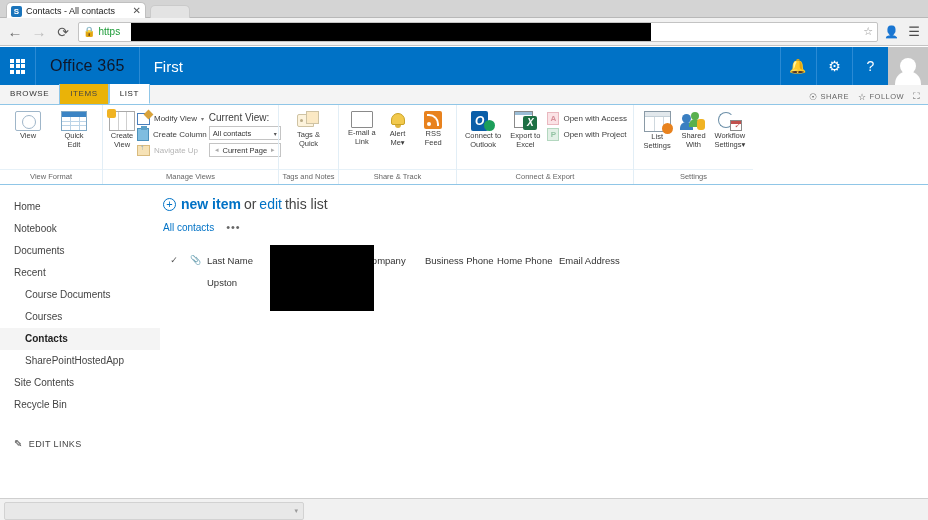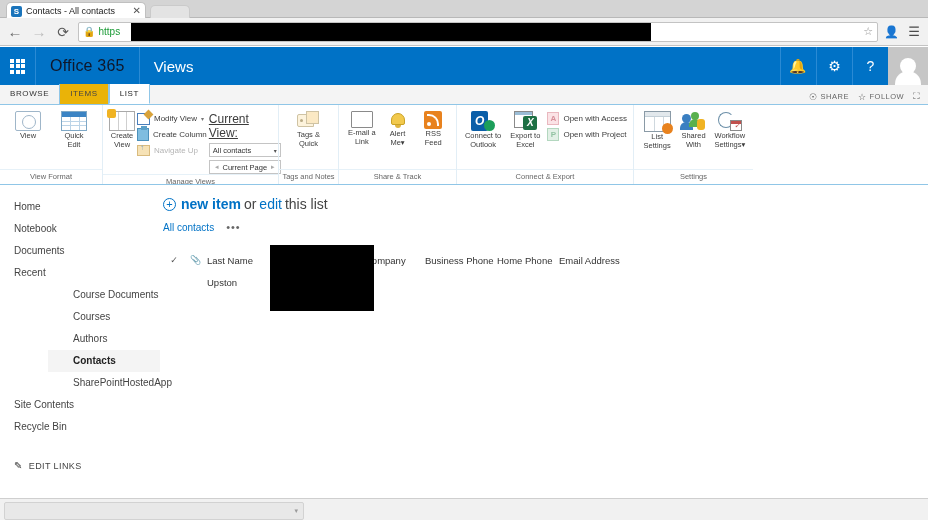--- a/index.html
+++ b/index.html
@@ -137,21 +137,21 @@
   .bigbtn .lbl { font-size:7.5px; color:#3c3c3c; text-align:center; line-height:8.5px; }
   .bigbtn.w54 { width:54px; }
 
   .smallcol { display:flex; flex-direction:column; gap:1px; padding-top:2px; }
   .smallbtn { display:flex; align-items:center; gap:4px; cursor:pointer; height:15px; }
   .smallbtn .lbl { font-size:8px; color:#3c3c3c; white-space:nowrap; }
   .smallbtn.dim .lbl { color:#b5b5b5; }
   .smallbtn .arr { font-size:6px; color:#777; }
 
   .curview { display:flex; flex-direction:column; padding-top:3px; gap:3px; }
-  .curview-ttl { font-size:12px; color:#3c3c3c;text-decoration:underline; }
+  .curview-ttl { font-size:10px; color:#3c3c3c; }
   .cv-select {
     width:72px; height:14px; border:1px solid #c4c4c4; background:#fff;
     display:flex; align-items:center; padding:0 3px; font-size:7.5px; color:#333;
   }
   .cv-select .cvcaret { margin-left:auto; font-size:6px; color:#555; }
   .cv-pager {
     width:72px; height:14px; border:1px solid #c4c4c4; background:#fff;
     display:flex; align-items:center; justify-content:center; gap:4px;
     font-size:7.5px; color:#333;
   }
@@ -243,21 +243,21 @@
   .ic-workflow .cal .ct { position:absolute; left:0; right:0; top:0; height:3px; background:#c0504d; }
   .ic-workflow .chk { position:absolute; right:1px; bottom:0; color:#c0504d; font-size:8px; line-height:10px; }
 
   
   .page { position:absolute; top:186px; left:0; width:928px; height:310px; background:#fff; }
 
   .leftnav { position:absolute; left:0; top:10px; width:160px; }
   .nav-item {
     font-size:10px; color:#444; padding:5px 0 5px 14px; cursor:pointer; line-height:12px;
   }
-  .nav-item.sub { padding-left:25px;margin-left:48px; }
+  .nav-item.sub { padding-left:25px; }
   .nav-item.selected { background:#f4f4f4; font-weight:bold; color:#222; }
   .edit-links {
     display:flex; align-items:center; gap:6px; padding:8px 0 0 14px;
     font-size:9px; letter-spacing:.4px; color:#444; cursor:pointer; margin-top:14px;
   }
   .pencil-ic { font-size:10px; color:#333; }
 
   .content { position:absolute; left:163px; top:10px; right:10px; }
   .newitem-row { display:flex; align-items:center; gap:3px; font-size:14px; }
   .plus-circle {
@@ -346,21 +346,21 @@
           <i></i>
           <i></i>
           <i></i>
           <i></i>
           <i></i>
           <i></i>
           <i></i>
         </span>
     </div>
     <div class="suite-brand">Office 365</div>
-    <div class="suite-sitename">Views</div>
+    <div class="suite-sitename">First</div>
     <div class="suite-right">
       <div class="suite-icon">🔔</div>
       <div class="suite-icon">⚙</div>
       <div class="suite-icon">?</div>
       <div class="suite-avatar">
         <div style="display:flex;flex-direction:column;align-items:center;">
           <span class="avatar-head"></span>
           <span class="avatar-body"></span>
         </div>
       </div>
@@ -591,21 +591,20 @@
 
   <div class="page">
 
     <div class="leftnav">
       <div class="nav-item">Home</div>
       <div class="nav-item">Notebook</div>
       <div class="nav-item">Documents</div>
       <div class="nav-item">Recent</div>
       <div class="nav-item sub">Course Documents</div>
       <div class="nav-item sub">Courses</div>
-      <div class="nav-item sub">Authors</div>
       <div class="nav-item sub selected">Contacts</div>
       <div class="nav-item sub">SharePointHostedApp</div>
       <div class="nav-item">Site Contents</div>
       <div class="nav-item">Recycle Bin</div>
       <div class="edit-links">
         <span class="pencil-ic">✎</span>
         <span>EDIT LINKS</span>
       </div>
     </div>
 

